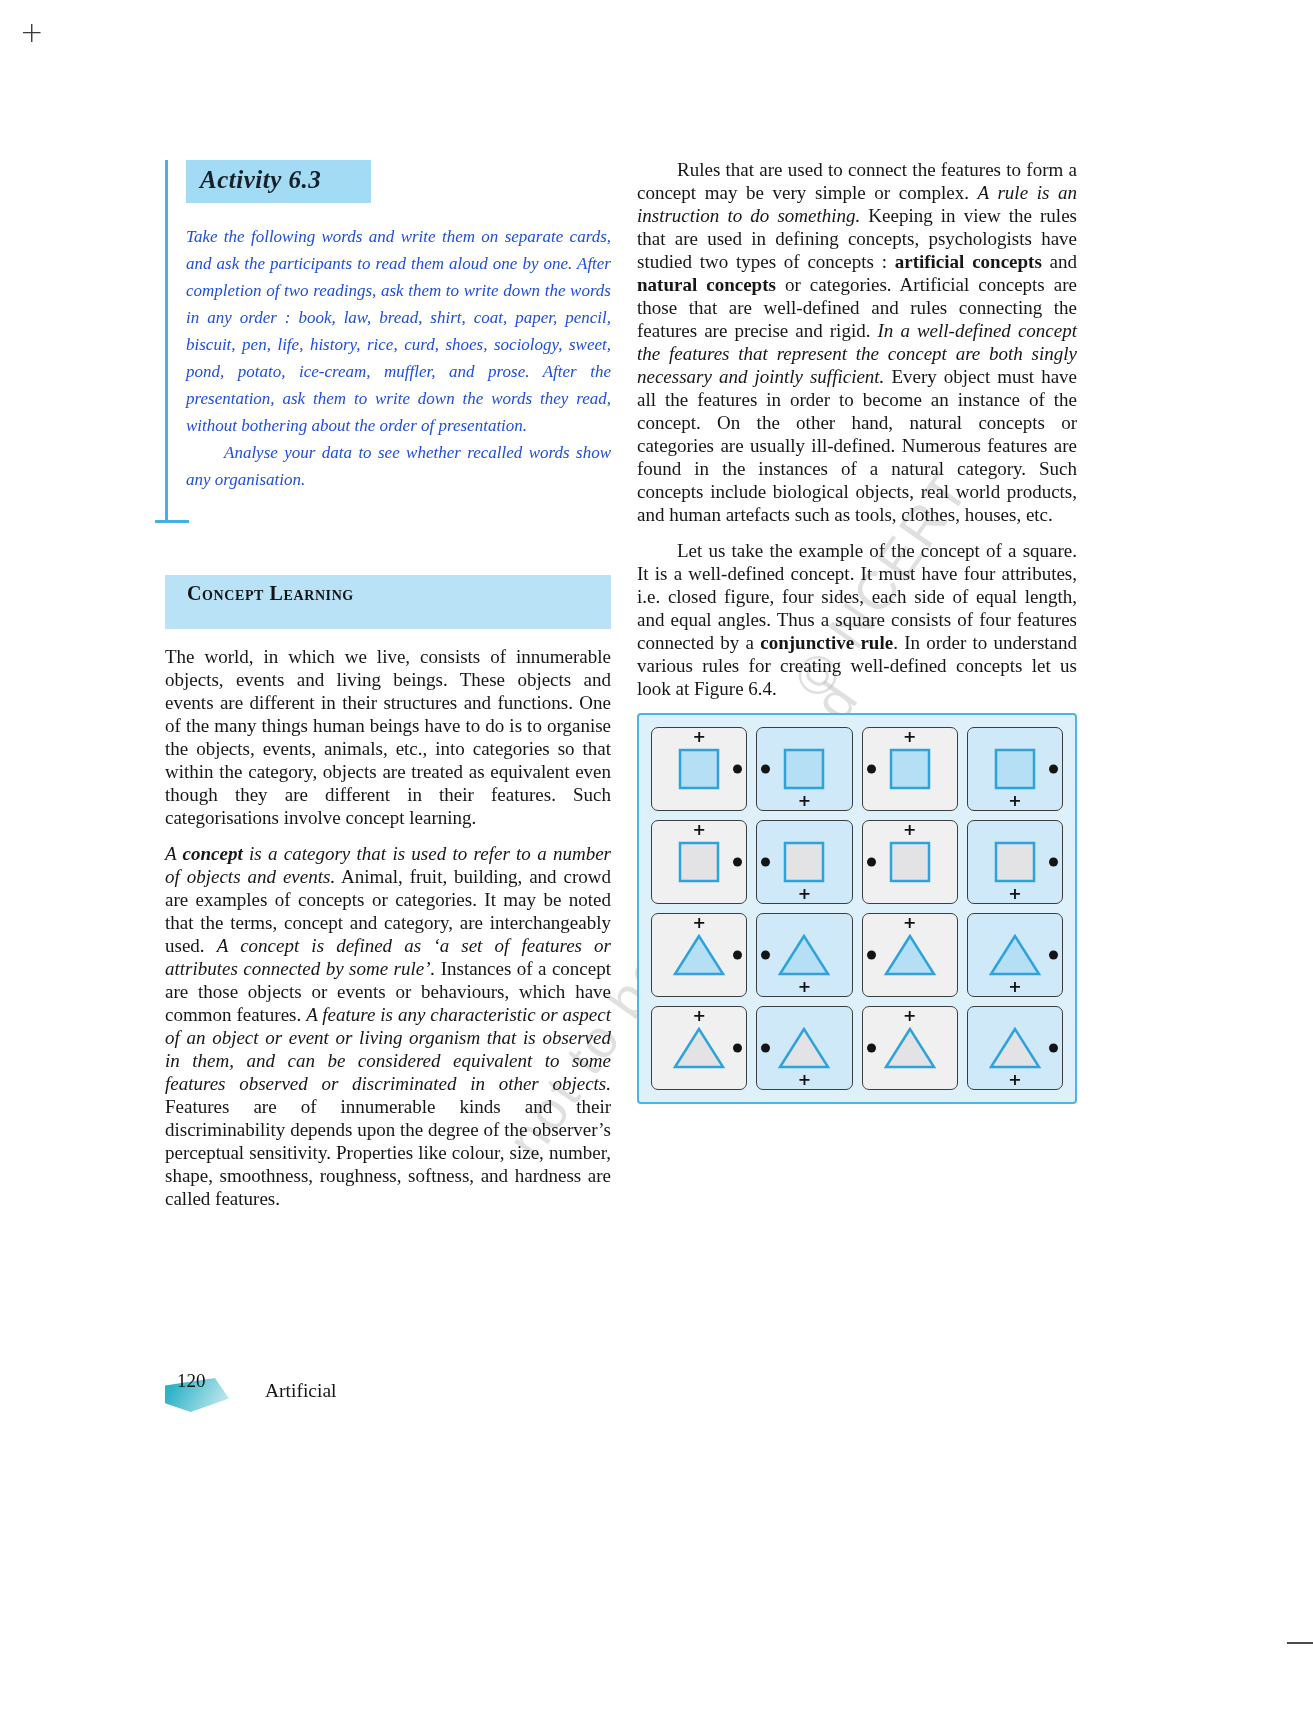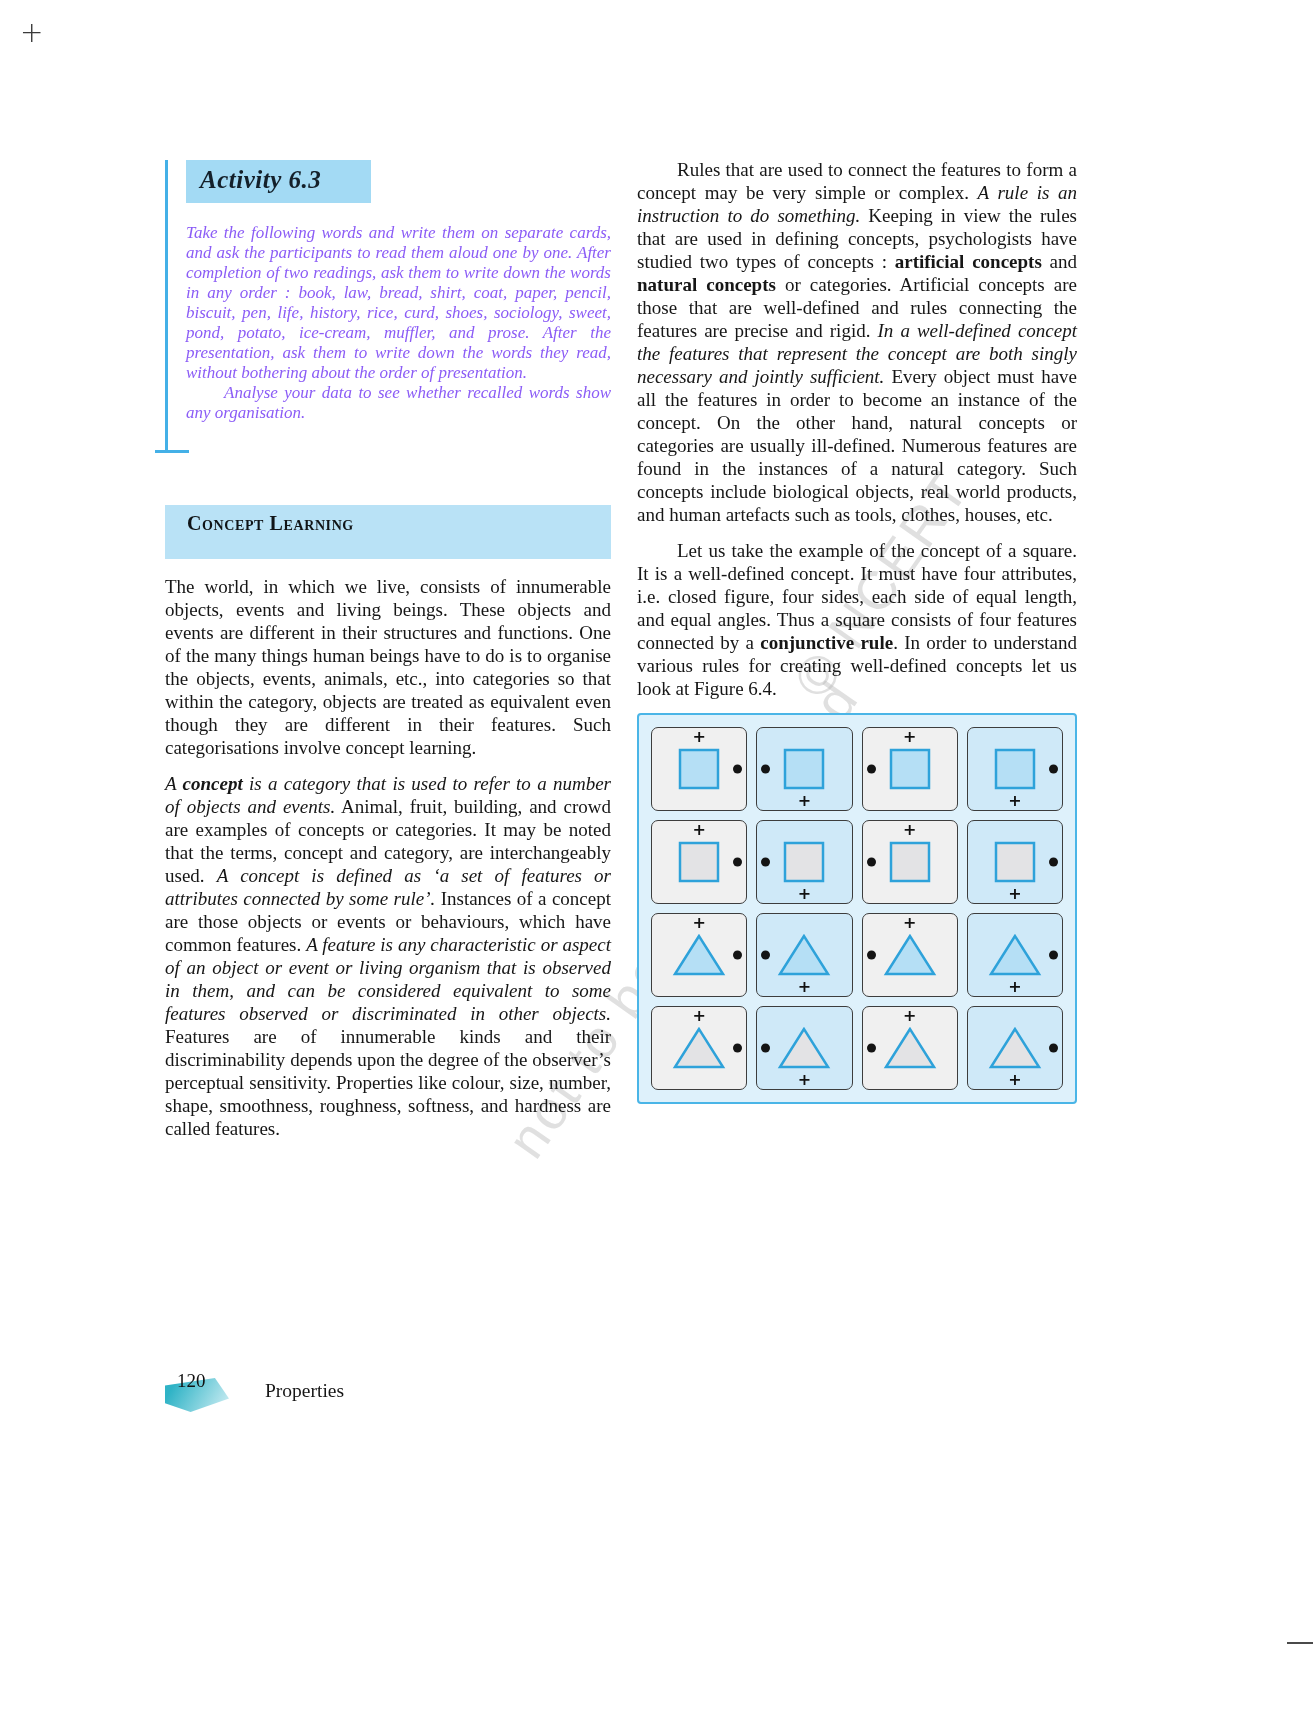--- a/index.html
+++ b/index.html
@@ -17,21 +17,21 @@
   .col-left  { position:absolute; left:165px; top:160px; width:446px; }
   .col-right { position:absolute; left:637px; top:158px; width:440px; }
 
   
   .activity-box { position:relative; border-left:3px solid #44b0e7; padding:0 0 30px 18px; margin-bottom:52px; }
   .activity-title {
     display:inline-block; background:#a3daf4; color:#14202a;
     font-style:italic; font-weight:600; font-size:25px;
     padding:6px 50px 9px 14px; margin-bottom:20px; letter-spacing:0.5px;
   }
-  .activity-text { font-style:italic; font-size:17px; line-height:20px; text-align:justify; color:#8b5cf6; }
+  .activity-text { font-style:italic; font-size:17px; line-height:27px; text-align:justify; color:#1d4ed8; }
   .activity-text.indent { text-indent:38px; }
   .activity-tick { position:absolute; left:-13px; bottom:0; width:34px; height:3px; background:#44b0e7; }
 
   
   .section-band { background:#b9e2f6; padding:7px 14px 24px 22px; margin-bottom:16px; }
   .smallcaps { font-variant:small-caps; font-weight:700; font-size:20px; letter-spacing:0.6px; color:#101417; }
 
   .body-text { font-size:19px; line-height:23px; text-align:justify; margin-bottom:13px; }
   .indent-first { text-indent:40px; }
   .subhead { font-size:20px; font-weight:700; margin:24px 0 10px; }
@@ -229,17 +229,17 @@
     </div>
 
 
   </div>
 
   <div class="footer">
     <div class="page-badge">
       <span class="badge-shape"></span>
       <span class="page-num">120</span>
     </div>
-    <span class="subject">Properties</span>
+    <span class="subject">Artificial</span>
   </div>
 
 
 </div>
 
 </body></html>

